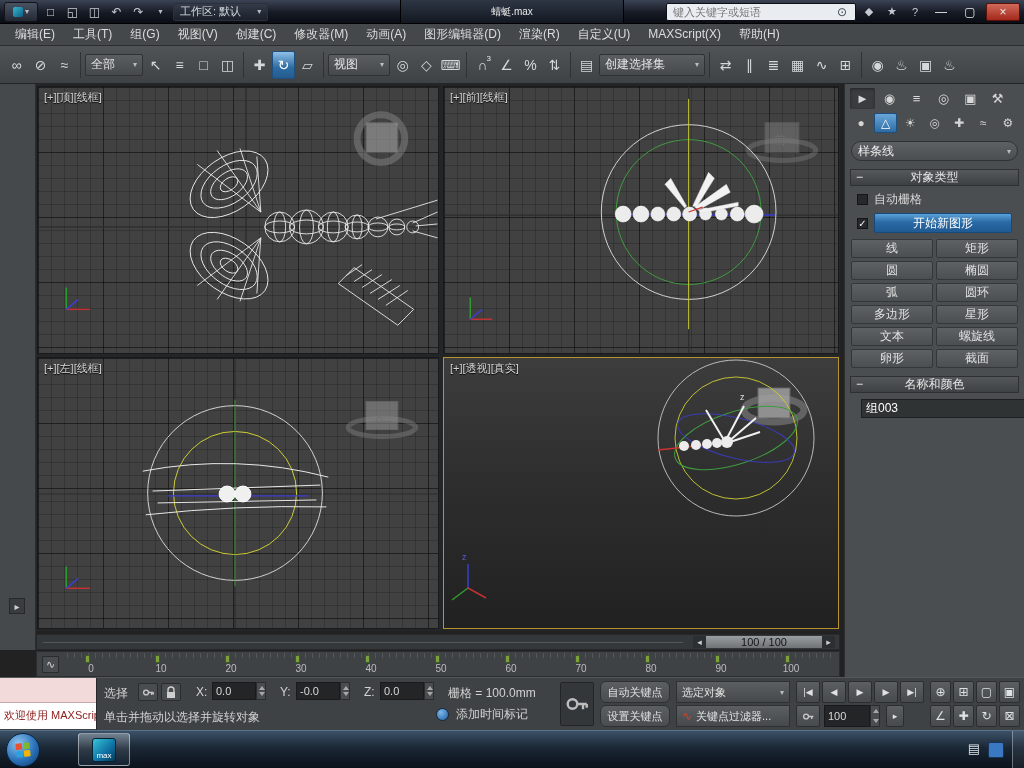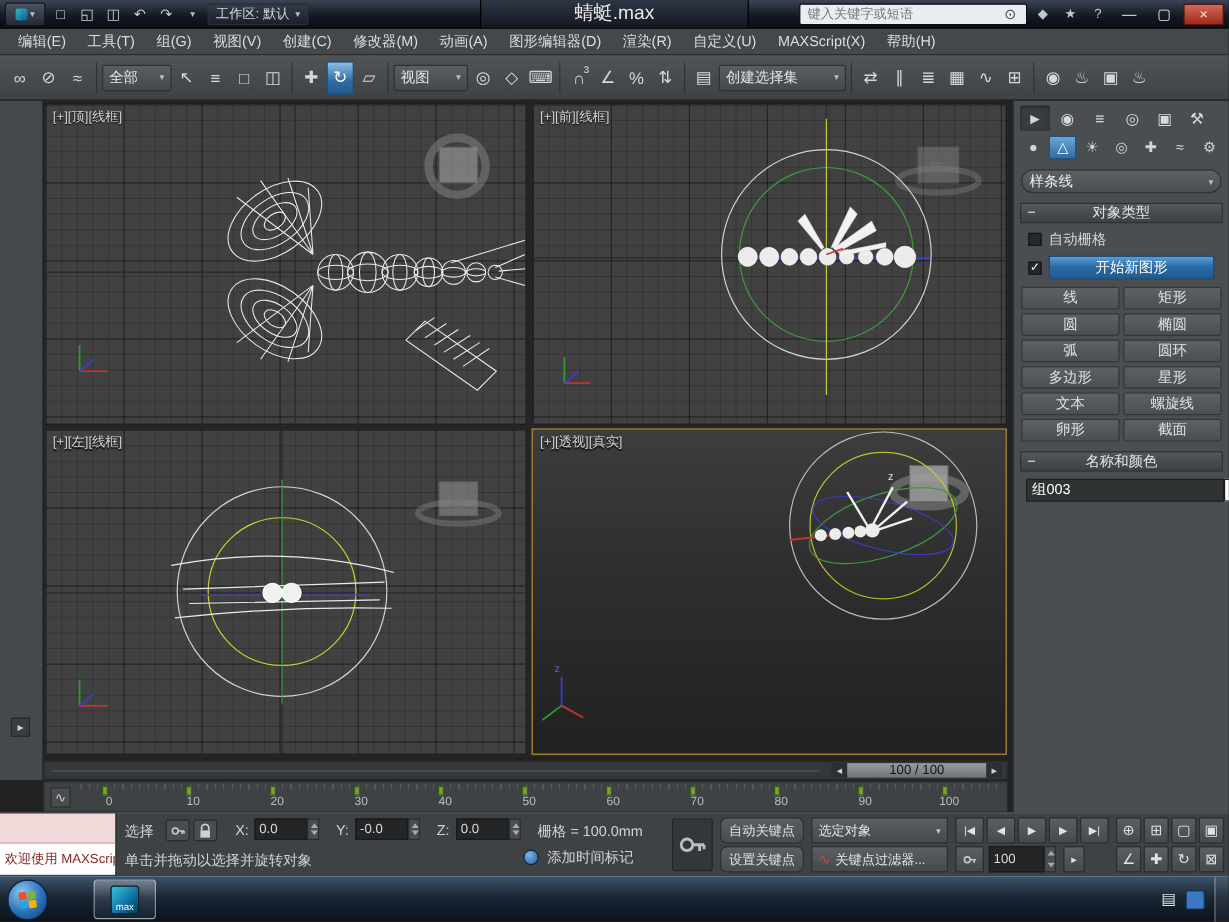--- a/index.html
+++ b/index.html
@@ -6,22 +6,22 @@
 html,body{width:1024px;height:768px;overflow:hidden}
 body{font-family:"Liberation Sans","DejaVu Sans",sans-serif;font-size:12px;color:#d6d6d6;background:#222;position:relative}
 input{outline:none;font-family:inherit}
 
 
 #titlebar{position:absolute;left:0;top:0;width:1024px;height:24px;background:linear-gradient(#3b4354,#161a24 55%,#0a0d14);display:flex;align-items:center;padding:0 4px;gap:3px;border-bottom:1px solid #000}
 .appbtn{width:34px;height:20px;background:linear-gradient(#4a5262,#232833);border:1px solid #11141b;border-radius:3px;display:flex;align-items:center;justify-content:center;gap:2px;color:#cfd6df}
 .applogo{width:10px;height:10px;background:linear-gradient(135deg,#35b6cc,#0d5f86);border-radius:2px}
 .qat{width:19px;height:18px;display:flex;align-items:center;justify-content:center;color:#c9cdd2;font-size:12px}
 .caret{font-size:8px;color:#b9bec4}
-.workspace{display:flex;align-items:center;gap:5px;height:18px;padding:0 6px;border:1px solid #2a313d;border-radius:2px;background:linear-gradient(#343b48,#1b202a);font-size:11px;color:#d4d8dd}
-.wtitle{position:absolute;left:400px;top:0;width:224px;height:23px;display:flex;align-items:center;justify-content:center;font-size:16px;color:#e8e8e8;background:linear-gradient(#2e3644,#131822);border-left:1px solid #000;border-right:1px solid #000}
+.workspace{display:flex;align-items:center;gap:16px;height:18px;padding:0 6px;border:1px solid #2a313d;border-radius:2px;background:linear-gradient(#343b48,#1b202a);font-size:11px;color:#d4d8dd}
+.wtitle{position:absolute;left:400px;top:0;width:224px;height:23px;display:flex;align-items:center;justify-content:center;font-size:10px;color:#e8e8e8;background:linear-gradient(#2e3644,#131822);border-left:1px solid #000;border-right:1px solid #000}
 .searchbox{margin-left:auto;display:flex;align-items:center;height:18px;background:#e9edf2;border:1px solid #0c0f15;border-radius:2px;width:190px;padding:0 6px}
 .searchbox input{flex:1;border:0;background:transparent;font-size:11px;color:#555}
 .sicon{color:#3c4650;font-size:12px;padding:0 2px}
 .titleicon{width:20px;height:18px;display:flex;align-items:center;justify-content:center;color:#c3c9d1;font-size:11px}
 .winbtn{width:26px;height:18px;display:flex;align-items:center;justify-content:center;color:#e8e8e8;font-size:12px;border-radius:2px}
 .winbtn.close{background:linear-gradient(#d26a5a,#a2291b);border:1px solid #5d1008;width:34px}
 
 
 #menubar{position:absolute;left:0;top:24px;width:1024px;height:22px;background:#44484a;border-bottom:1px solid #2b2d2f;display:flex;align-items:center;padding:0 6px}
 .mitem{padding:0 9px;line-height:21px;color:#dcdcdc;font-size:12px}
@@ -97,21 +97,21 @@
 .psub.active{background:linear-gradient(#6aa6d8,#2d6ca3);color:#fff;border:1px solid #1d4f80}
 .pdd{margin:4px 6px;height:20px;background:linear-gradient(#5d6163,#4a4e50);border:1px solid #303234;border-radius:10px;display:flex;align-items:center;padding:0 6px;font-size:12px;color:#eee}
 .pdd .caret{margin-left:auto}
 .rollout{margin:8px 5px 4px;height:17px;background:linear-gradient(#54585a,#3e4143);border:1px solid #2e3032;color:#e6e6e6;font-size:12px;text-align:center;line-height:15px;position:relative}
 .rollout .minus{position:absolute;left:5px;top:0}
 .chkrow{display:flex;align-items:center;gap:6px;margin:5px 12px}
 .chk{width:11px;height:11px;background:#26282a;border:1px solid #141617;color:#f0f0f0;font-size:10px;line-height:9px;text-align:center;flex:none}
 .bluebtn{flex:1;height:20px;background:linear-gradient(#5ba0d8,#2a6aa5 45%,#1f5a92);border:1px solid #174a7c;border-radius:2px;color:#fff;text-align:center;line-height:18px;font-size:12px}
 .pgrid{display:grid;grid-template-columns:1fr 1fr;gap:3px;margin:6px 6px}
 .pbtn{height:19px;background:linear-gradient(#5d6163,#4b4f51);border:1px solid #343739;border-radius:2px;color:#e2e2e2;font-size:12px;text-align:center;line-height:17px}
-.namerow{display:flex;margin:6px 10px;align-items:flex-start}
+.namerow{display:flex;margin:6px 16px;align-items:flex-start}
 .nameinput{flex:1;height:19px;background:#303334;border:1px solid #1d1f21;color:#fff;font-size:12px;padding:0 4px}
 .swatch{width:19px;height:19px;background:#fff;border:1px solid #1d1f21;flex:none}
 
 
 #taskbar{position:absolute;left:0;top:730px;width:1024px;height:38px;background:linear-gradient(#3c5168,#1a2735 45%,#0b121b);border-top:1px solid #5a7288}
 .orb{position:absolute;left:6px;top:2px;width:34px;height:34px;border-radius:50%;background:radial-gradient(circle at 35% 30%,#8fc4ee,#2a71b8 55%,#0c3a6e);border:1px solid #08243f;display:flex;align-items:center;justify-content:center}
 .taskapp{position:absolute;left:78px;top:2px;width:52px;height:33px;border-radius:3px;border:1px solid rgba(255,255,255,.45);background:linear-gradient(rgba(255,255,255,.30),rgba(255,255,255,.10) 50%,rgba(40,80,120,.25));display:flex;align-items:center;justify-content:center}
 .maxicon{width:24px;height:24px;border-radius:3px;background:linear-gradient(135deg,#37c4d8,#0d6fa3 60%,#083b57);border:1px solid #052433;color:#fff;font-size:8px;display:flex;align-items:flex-end;justify-content:center;padding-bottom:1px}
 .tray{position:absolute;right:44px;top:10px;color:#dfe6ec;font-size:13px}
 .trayblue{position:absolute;right:20px;top:11px;width:16px;height:16px;background:#3a78c2;border:1px solid #16365c;border-radius:2px}

